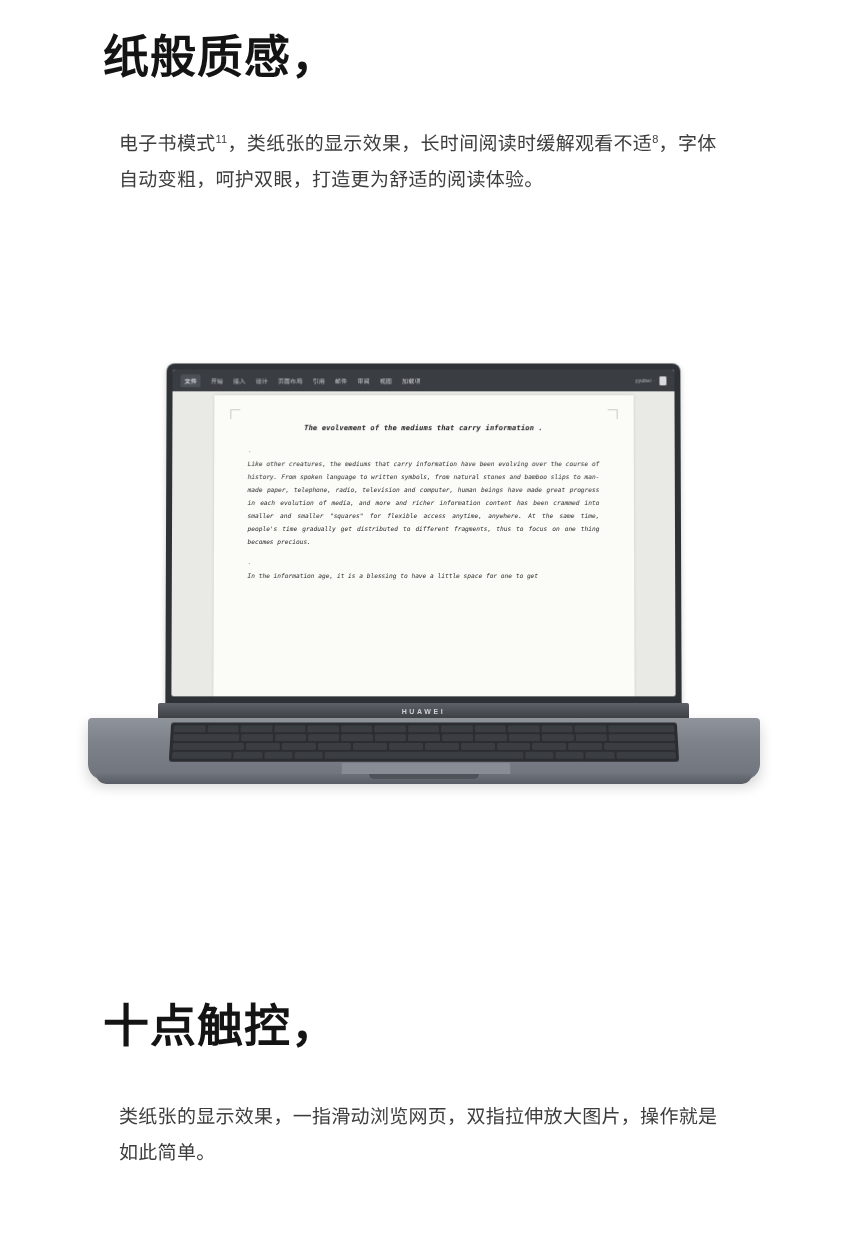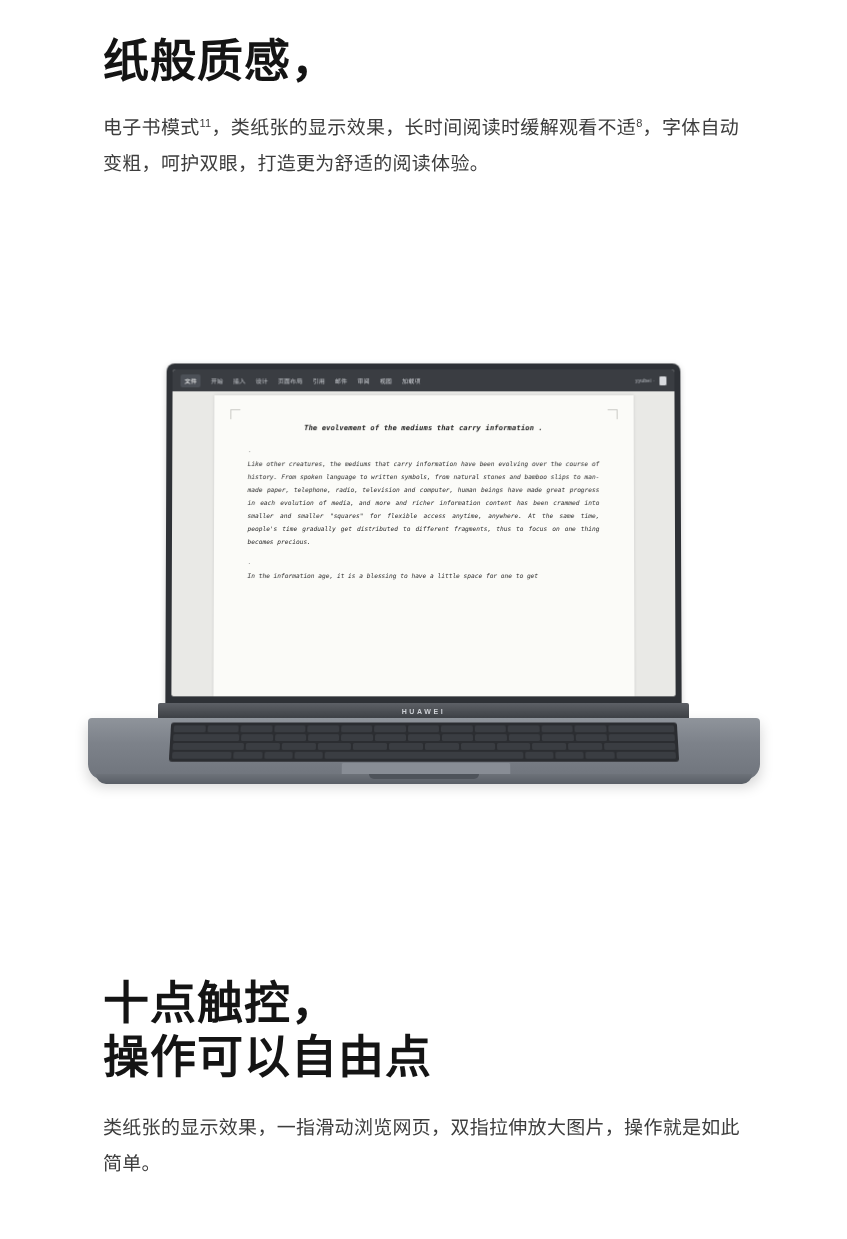--- a/index.html
+++ b/index.html
@@ -26,28 +26,28 @@
 
   .headline {
     font-size: 46px;
     line-height: 54px;
     font-weight: 700;
     letter-spacing: 1px;
     color: #141414;
     margin: 0;
     padding: 0 0 0 103px;
   }
-  .headline .line { display: block; white-space: nowrap; }
+  .headline .line { display: block; white-space: nowrap; font-family: Liberation Mono, monospace; }
 
   .subcopy {
     font-size: 19px;
     line-height: 36px;
     color: #3d3d3d;
     font-weight: 400;
-    margin: 0;
+    margin: 16px;
     padding: 0 100px 0 103px;
     letter-spacing: .3px;
   }
   .subcopy sup {
     font-size: 11px;
     vertical-align: super;
     line-height: 0;
   }
 
   
@@ -262,21 +262,21 @@
     left: 50%;
     transform: translateX(-50%);
     top: 0;
     width: 110px;
     height: 5px;
     background: #4e535a;
     border-radius: 0 0 6px 6px;
   }
 
   
-  #section-touch { top: 976px; }
+  #section-touch { top: 1003px; }
   #section-touch .headline { font-size: 46px; line-height: 54px; }
 </style>
 </head>
 <body>
 
 <div class="section" id="section-ebook">
 
   <div style="height:34px"></div>
 
   <h1 class="headline">
@@ -396,19 +396,18 @@
     <div class="base-lip">
       <div class="notch"></div>
     </div>
 
   </div>
 </div>
 
 <div class="section" id="section-touch">
   <h1 class="headline">
     <span class="line">十点触控，</span>
-    <span class="line">操作可以自由点</span>
   </h1>
 
   <div style="height:26px"></div>
 
   <p class="subcopy">类纸张的显示效果，一指滑动浏览网页，双指拉伸放大图片，操作就是如此简单。</p>
 </div>
 
 </body></html>

